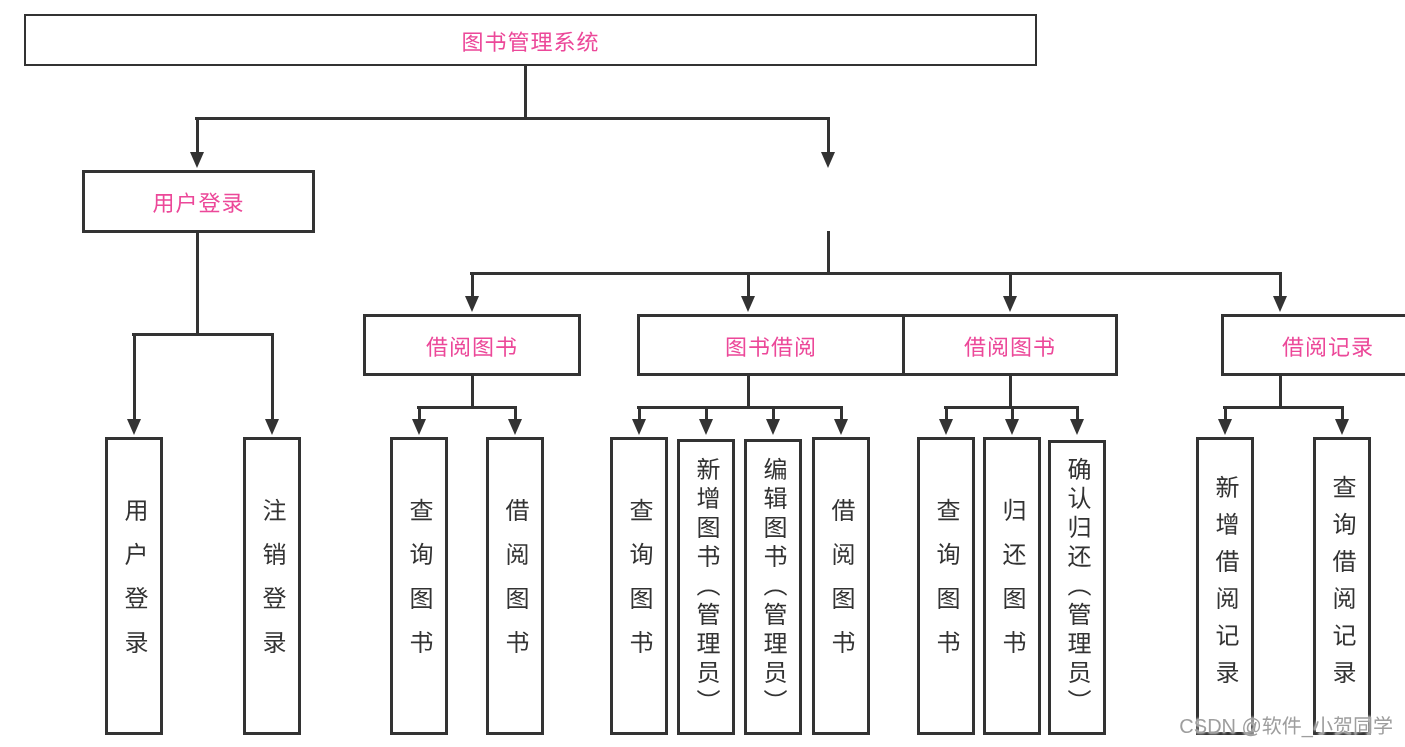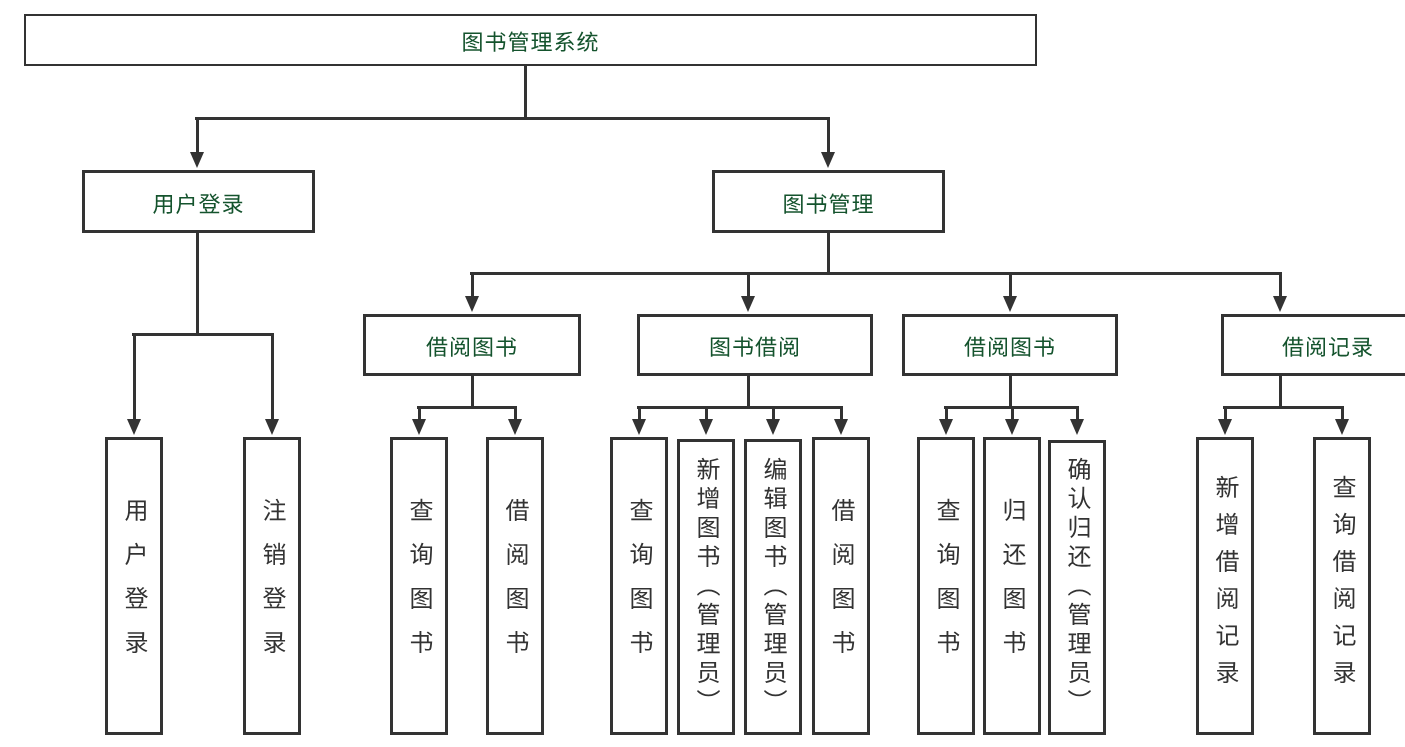--- a/index.html
+++ b/index.html
@@ -8,21 +8,21 @@
     position:relative;width:1405px;height:747px;background:#ffffff;overflow:hidden;
     font-family:"Liberation Sans",sans-serif;color:#333333;
   }
   
   .box{
     position:absolute;box-sizing:border-box;background:#ffffff;
     border:3px solid #333333;
     display:flex;align-items:center;justify-content:center;
   }
   .box.thin{border-width:2px;}
-  .hlabel{font-size:22px;letter-spacing:1px;color:#14532d;white-space:nowrap;}
+  .hlabel{font-size:22px;letter-spacing:1px;color:#ec4899;white-space:nowrap;font-family:Liberation Mono, monospace;}
   
   .vbox{width:58px;height:298px;}
   .vlabel{
     writing-mode:vertical-rl;text-orientation:mixed;
     font-size:24px;color:#333333;line-height:1;white-space:nowrap;
   }
   .v4{letter-spacing:20px;}
   .v6{letter-spacing:13px;}
   .v9{letter-spacing:5px;}
   
@@ -105,28 +105,25 @@
   <div class="shaft" style="left:1341px;top:406px;height:13px;"></div>
   <div class="ah" style="left:1335px;top:419px;"></div>
 
   <div class="box thin" style="left:24px;top:14px;width:1013px;height:52px;">
     <span class="hlabel">图书管理系统</span>
   </div>
 
   <div class="box" style="left:82px;top:170px;width:233px;height:63px;">
     <span class="hlabel">用户登录</span>
   </div>
-  <div class="box" style="left:712px;top:170px;width:233px;height:63px;">
-    <span class="hlabel">图书管理</span>
-  </div>
 
   <div class="box" style="left:363px;top:314px;width:218px;height:62px;">
     <span class="hlabel">借阅图书</span>
   </div>
-  <div class="box" style="left:637px;top:314px;width:236px;height:62px;">
+  <div class="box" style="left:637px;top:314px;width:268px;height:62px;">
     <span class="hlabel">图书借阅</span>
   </div>
   <div class="box" style="left:902px;top:314px;width:216px;height:62px;">
     <span class="hlabel">借阅图书</span>
   </div>
   <div class="box" style="left:1173px;top:314px;width:214px;height:62px;margin-left:48px;">
     <span class="hlabel">借阅记录</span>
   </div>
 
   <div class="box vbox" style="left:105px;top:437px;">
@@ -166,14 +163,15 @@
     <span class="vlabel v9">确认归还（管理员）</span>
   </div>
 
   <div class="box vbox" style="left:1196px;top:437px;">
     <span class="vlabel v6">新增借阅记录</span>
   </div>
   <div class="box vbox" style="left:1313px;top:437px;">
     <span class="vlabel v6">查询借阅记录</span>
   </div>
 
+  <div class="wm">CSDN @软件_小贺同学</div>
 
 </div>
 
 </body></html>

